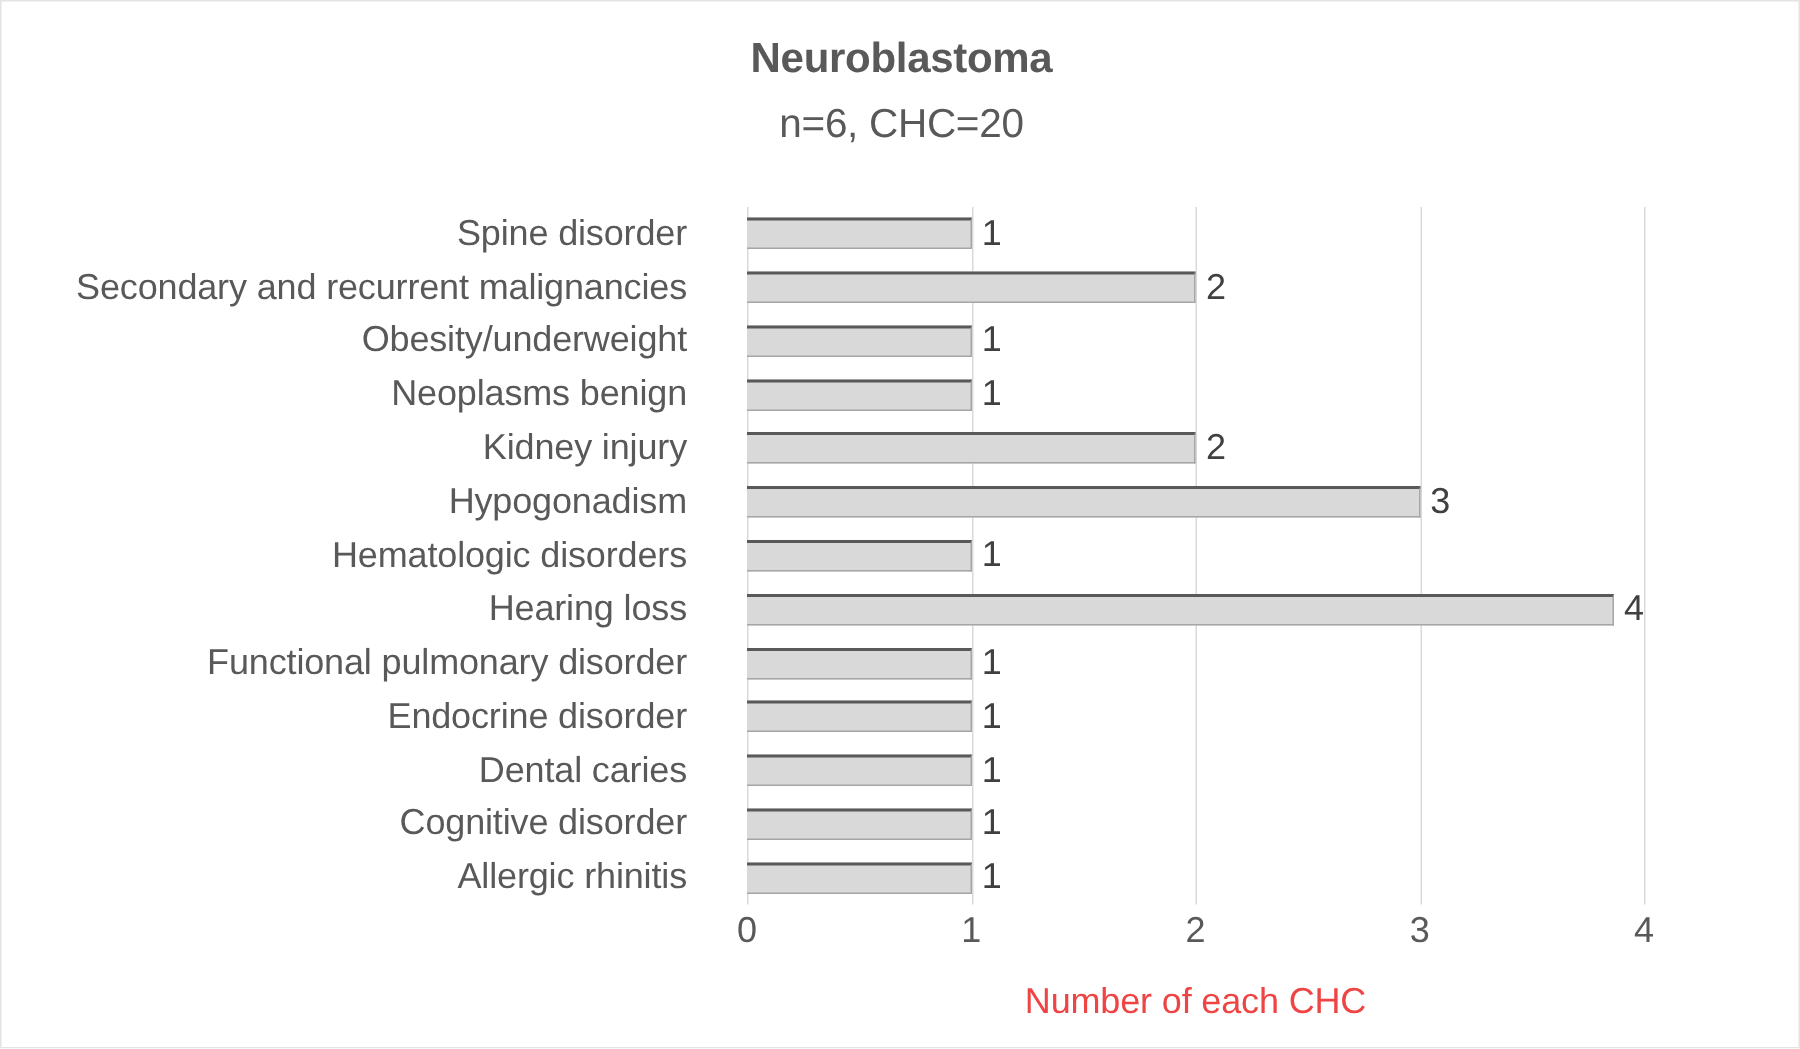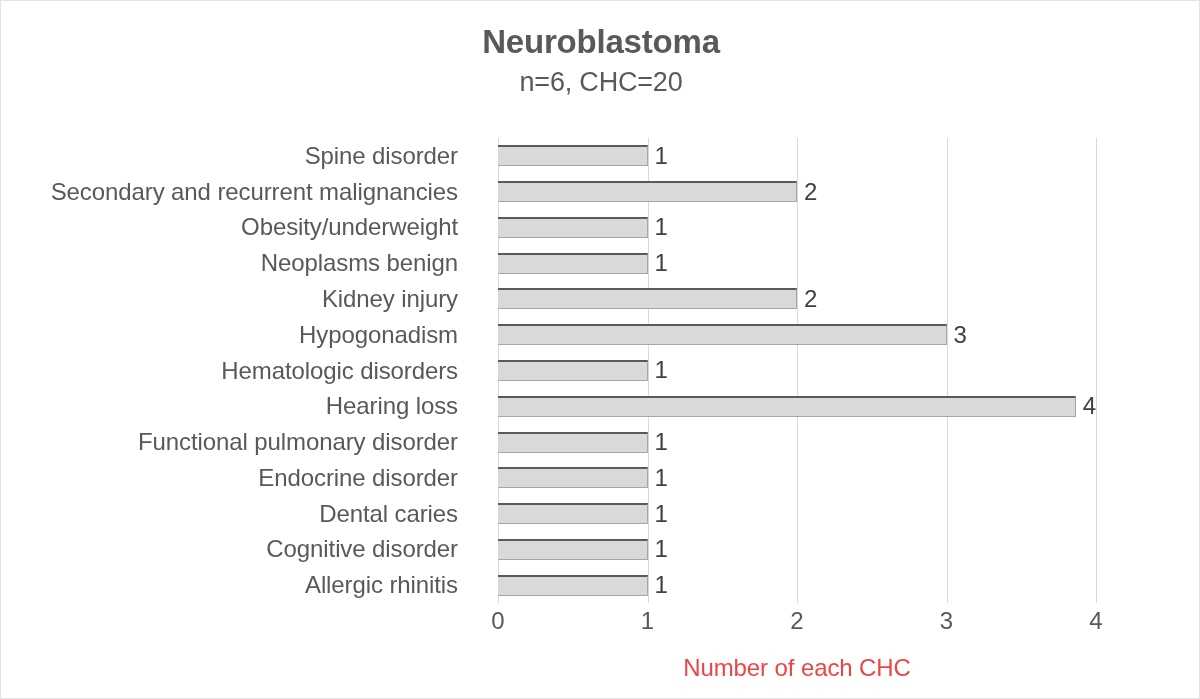--- a/index.html
+++ b/index.html
@@ -15,21 +15,21 @@
     border: 1px solid #e3e3e3;
     overflow: hidden;
   }
 
   
   #chart-title {
     position: absolute;
     left: 0; top: 22px;
     width: 1200px;
     text-align: center;
-    font-size: 33px;
+    font-size: 28px;
     font-weight: bold;
     color: #595959;
     letter-spacing: -0.2px;
   }
   #chart-subtitle {
     position: absolute;
     left: 0; top: 66px;
     width: 1200px;
     text-align: center;
     font-size: 27px;

